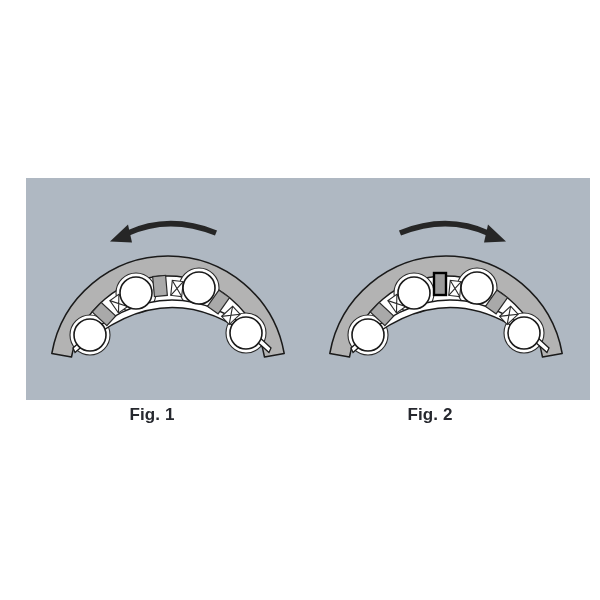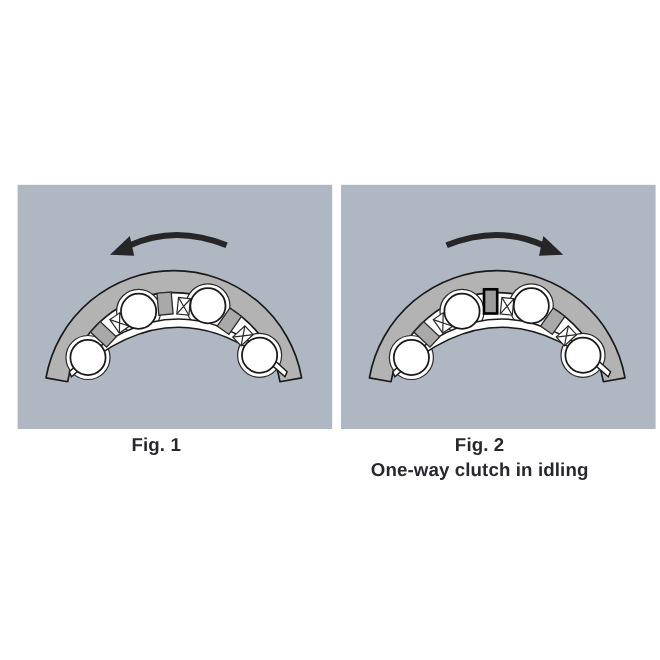--- a/index.html
+++ b/index.html
@@ -8,24 +8,24 @@
     background: #ffffff;
     font-family: "Liberation Sans", sans-serif;
     position: relative;
     overflow: hidden;
   }
   .canvas { position: absolute; inset: 0; }
   figure.panel {
     position: absolute;
     top: 162px;
     width: 252px;
-    margin: 6px; padding: 0;
+    margin: 16px; padding: 0;
   }
   #panel-1 { left: 10px; }
-  #panel-2 { left: 304px; }
+  #panel-2 { left: 288px; }
   .panel-box {
     width: 286px; height: 222px;
     background: #afb8c2;
   }
   .panel-box svg { display: block; width: 286px; height: 222px; }
   figcaption {
     margin-top: 3px;
     text-align: center;
     font-weight: bold;
     font-size: 17px;
@@ -124,17 +124,16 @@
 
         <g>
           <rect class="blk-strong" x="130" y="95" width="12" height="22"></rect>
         </g>
 
         <use href="#arrow-shape" transform="translate(286 0) scale(-1 1)"></use>
       </svg>
     </div>
     <figcaption>
       <div>Fig. 2</div>
-      <div>One-way clutch in idling</div>
     </figcaption>
   </figure>
 
 </div>
 
 </body></html>

